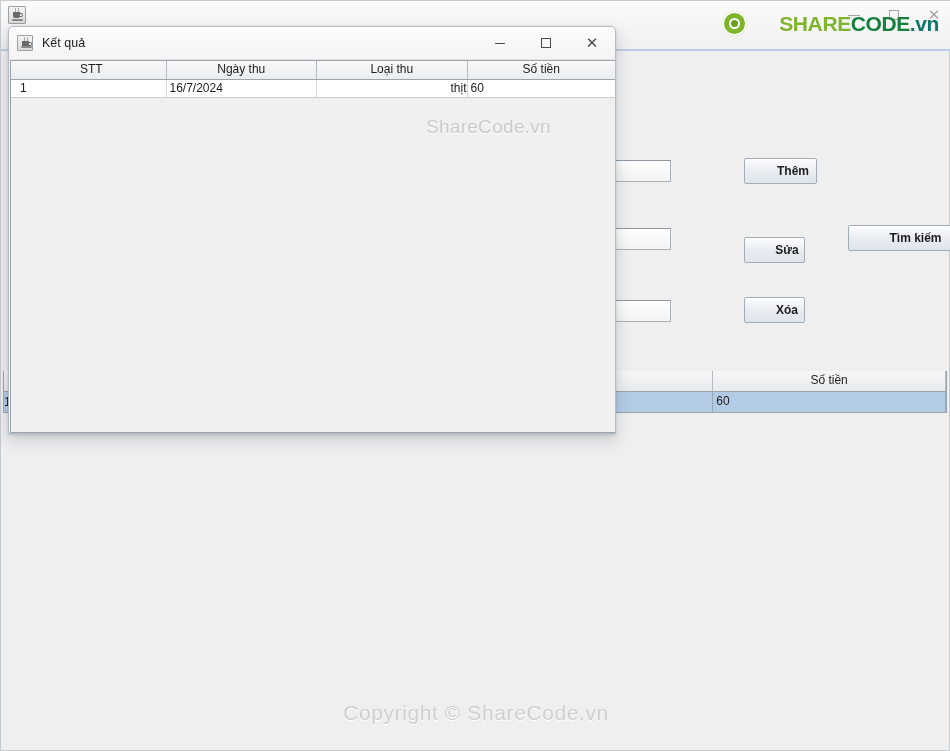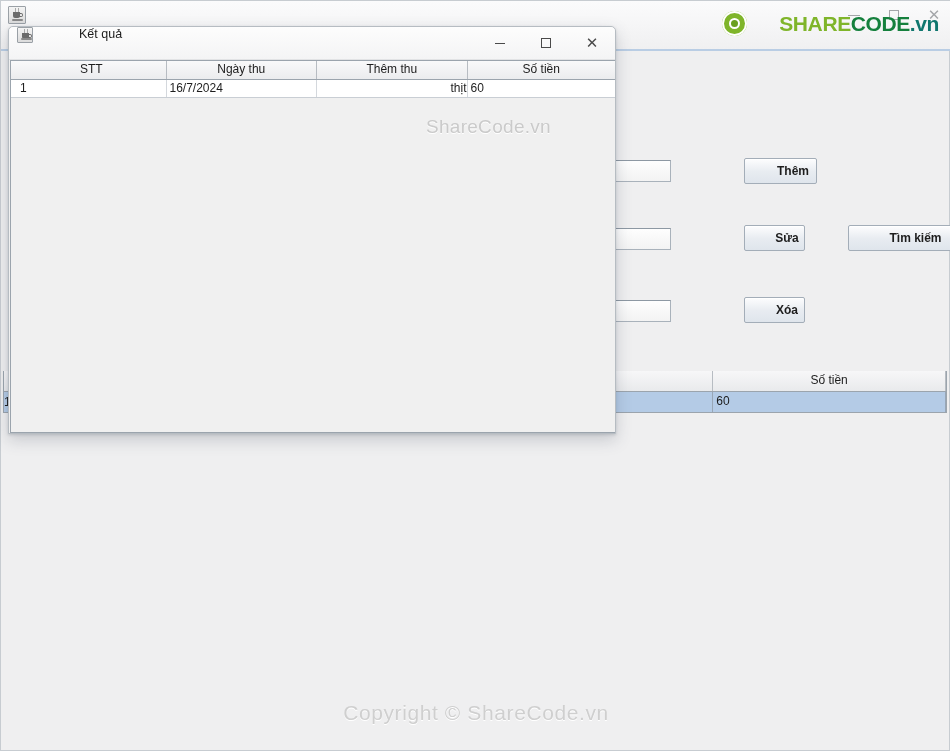--- a/index.html
+++ b/index.html
@@ -209,21 +209,21 @@
     text-align: center;
     line-height: 1;
     display: flex;
     align-items: center;
     justify-content: center;
     cursor: default;
     box-shadow: inset 0 1px 0 #ffffff;
     padding-left: 25px;
   }
   #btn-them    { left: 743px; top: 157px; width: 73px; height: 26px; }
-  #btn-sua     { left: 743px; top: 224px; width: 61px; height: 26px; }
+  #btn-sua     { left: 743px; top: 236px; width: 61px; height: 26px; }
   #btn-xoa     { left: 743px; top: 296px; width: 61px; height: 26px; }
   #btn-timkiem { left: 847px; top: 224px; width: 110px; height: 26px; }
 
   
   #bg-table {
     position: absolute;
     left: 2px;
     top: 370px;
     width: 944px;
     height: 42px;
@@ -314,22 +314,21 @@
     z-index: 30;
     overflow: hidden;
   }
   #dlg-titlebar {
     position: relative;
     height: 32px;
     background: linear-gradient(#fdfdfd, #f4f4f5);
     border-bottom: 1px solid #e2e3e5;
     border-radius: 4px 4px 0 0;
     display: flex;
-    align-items: flex-start;
-    gap: 37px;
+    align-items: center;
   }
   #dlg-icon {
     width: 16px;
     height: 16px;
     margin-left: 8px;
     flex: none;
   }
   #dlg-title {
     margin-left: 9px;
     font-size: 12.5px;
@@ -511,21 +510,21 @@
           </div>
       </div>
     </div>
 
     <div id="dlg-body">
       <div id="dlg-table">
 
         <div id="dlg-table-head">
           <div class="th col-stt">STT</div>
           <div class="th col-ngay">Ngày thu</div>
-          <div class="th col-loai">Thêm thu</div>
+          <div class="th col-loai">Loại thu</div>
           <div class="th col-sotien">Số tiền</div>
         </div>
 
         <div id="dlg-table-row">
           <div class="td col-stt">1</div>
           <div class="td col-ngay">16/7/2024</div>
           <div class="td col-loai">thịt</div>
           <div class="td col-sotien">60</div>
         </div>
 

